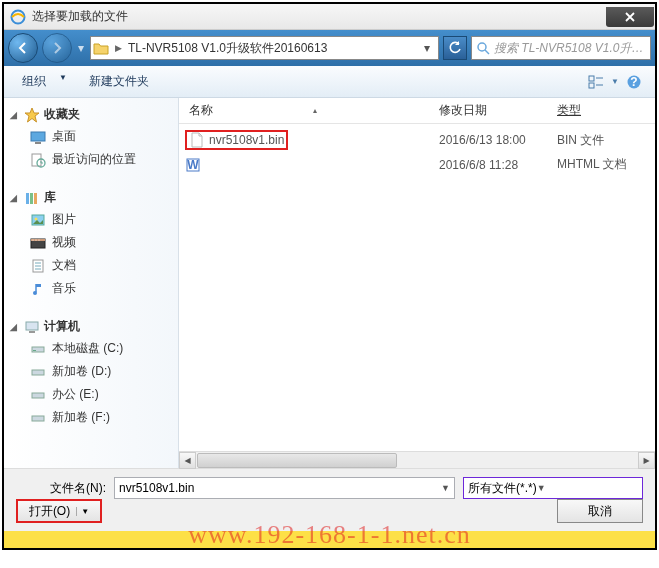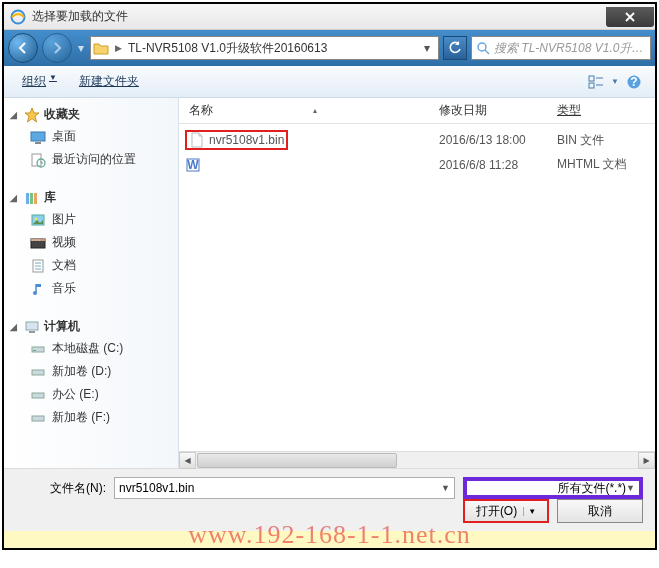--- a/index.html
+++ b/index.html
@@ -1,38 +1,38 @@
 <!DOCTYPE html>
 <html><head>
 <meta charset="utf-8">
 <style>
 * { box-sizing: border-box; margin: 0; padding: 0; font-family: "Microsoft YaHei", "Segoe UI", sans-serif; font-size: 12px; }
 body { background: #fff; width: 659px; height: 568px; position: relative; }
 
-.outer { border: 2px solid #000; width: 655px; height: 548px; margin: 2px; position: relative; background: #fef9c3; }
+.outer { border: 2px solid #000; width: 655px; height: 548px; margin: 2px; position: relative; background: #fde047; }
 
 .titlebar { height: 26px; background: linear-gradient(#f7f7f7, #e8e8e8); display: flex; align-items: center; border-bottom: 1px solid #ccc; }
 .titlebar .ie-icon { width: 16px; height: 16px; margin: 0 6px; }
 .titlebar .title { flex: 1; color: #333; }
 .titlebar .close { width: 48px; height: 20px; margin-right: 1px; background: linear-gradient(#5a5a5a, #3a3a3a); display: flex; align-items: center; justify-content: center; color: #fff; border-radius: 0 0 3px 3px; }
 
 .navbar { height: 36px; background: linear-gradient(#448ecc, #2e6fa8); display: flex; align-items: center; padding: 0 4px; gap: 4px; }
 .nav-btn { width: 30px; height: 30px; border-radius: 50%; background: radial-gradient(circle at 30% 30%, #6fb8f0, #1e5a8e); display: flex; align-items: center; justify-content: center; color: #fff; border: 1px solid #1a4a75; }
 .nav-divider { width: 10px; height: 20px; display: flex; align-items: center; justify-content: center; color: #cde; }
 .breadcrumb { flex: 1; height: 24px; background: #fff; border: 1px solid #888; display: flex; align-items: center; padding: 0 2px; gap: 4px; }
 .folder-icon { width: 16px; height: 14px; }
 .bc-sep { color: #666; font-size: 9px; padding: 0 2px; }
 .bc-text { color: #333; flex: 1; }
 .bc-drop { width: 18px; text-align: center; color: #555; }
 .refresh { width: 24px; height: 24px; background: linear-gradient(#4a8cc8, #2a6098); border: 1px solid #1a4a75; display: flex; align-items: center; justify-content: center; color: #fff; }
 .search { width: 180px; height: 24px; background: #fff; border: 1px solid #888; display: flex; align-items: center; padding: 0 4px; gap: 4px; color: #999; font-style: italic; }
 .search-icon { width: 14px; height: 14px; }
 
 .toolbar { height: 32px; background: linear-gradient(#fafcfe, #e3edf6); display: flex; align-items: center; padding: 0 10px; gap: 6px; border-bottom: 1px solid #cdd9e4; }
-.tool-item { color: #1e395b; padding: 3px 8px; display: flex; gap: 3px; text-decoration: underline; }
+.tool-item { color: #1e395b; padding: 3px 8px; display: flex; gap: 13px; }
 .tool-drop { font-size: 8px; }
 .tool-right { margin-left: auto; display: flex; gap: 2px; }
 .tool-icon { width: 22px; height: 22px; display: flex; align-items: center; justify-content: center; }
 
 .body-area { display: flex; height: 370px; }
 
 .sidebar { width: 175px; background: linear-gradient(to right, #fff, #f3f7fb); border-right: 1px solid #d8e0e8; padding: 6px 2px; overflow: hidden; }
 .sb-group { margin-bottom: 16px; }
 .sb-header { display: flex; align-items: center; gap: 4px; padding: 2px 4px; font-weight: bold; color: #333; }
 .sb-caret { width: 10px; font-size: 9px; color: #666; }
@@ -54,23 +54,23 @@
 .fileicon { width: 16px; height: 16px; display: flex; align-items: center; justify-content: center; }
 .scroll-h { height: 17px; background: #f0f0f0; border-top: 1px solid #ddd; display: flex; align-items: center; margin-top: auto; }
 .scroll-arrow { width: 17px; height: 17px; background: linear-gradient(#f8f8f8,#e0e0e0); border: 1px solid #ccc; display: flex; align-items: center; justify-content: center; font-size: 8px; color: #555; }
 .scroll-thumb { width: 200px; height: 15px; background: linear-gradient(#e8e8e8,#d0d0d0); border: 1px solid #bbb; border-radius: 2px; margin-left: 1px; }
 .scroll-track { flex: 1; }
 
 .bottom { padding: 8px 12px; background: #f0f0f0; border-top: 1px solid #ddd; }
 .fn-row { display: flex; align-items: center; gap: 8px; }
 .fn-label { width: 90px; text-align: right; }
 .fn-input { flex: 1; height: 22px; border: 1px solid #abadb3; background: #fff; padding: 0 4px; display: flex; align-items: center; justify-content: space-between; }
-.fn-filter { width: 180px; height: 22px; border: 4px solid #6d28d9; background: #fff; padding: 0 4px; display: flex; align-items: center; justify-content: flex-end; }
+.fn-filter { width: 180px; height: 22px; border: 1px solid #6d28d9; background: #fff; padding: 0 4px; display: flex; align-items: center; justify-content: flex-start; }
 .dd { font-size: 9px; color: #555; }
-.btn-row { display: flex; justify-content: flex-end; gap: 8px; }
+.btn-row { display: flex; justify-content: space-between; gap: 8px; }
 .btn { width: 86px; height: 24px; border: 1px solid #888; background: linear-gradient(#f8f8f8,#e4e4e4); display: flex; align-items: center; justify-content: center; gap: 2px; }
 .btn.primary { border: 2px solid #e02020; }
 
 .watermark { position: absolute; bottom: -2px; left: 50%; transform: translateX(-50%); color: rgba(224,32,32,0.55); font-size: 26px; font-family: "Times New Roman", serif; letter-spacing: 1px; pointer-events: none; }
 
 svg { display: block; }
 </style>
 </head>
 <body>
 

